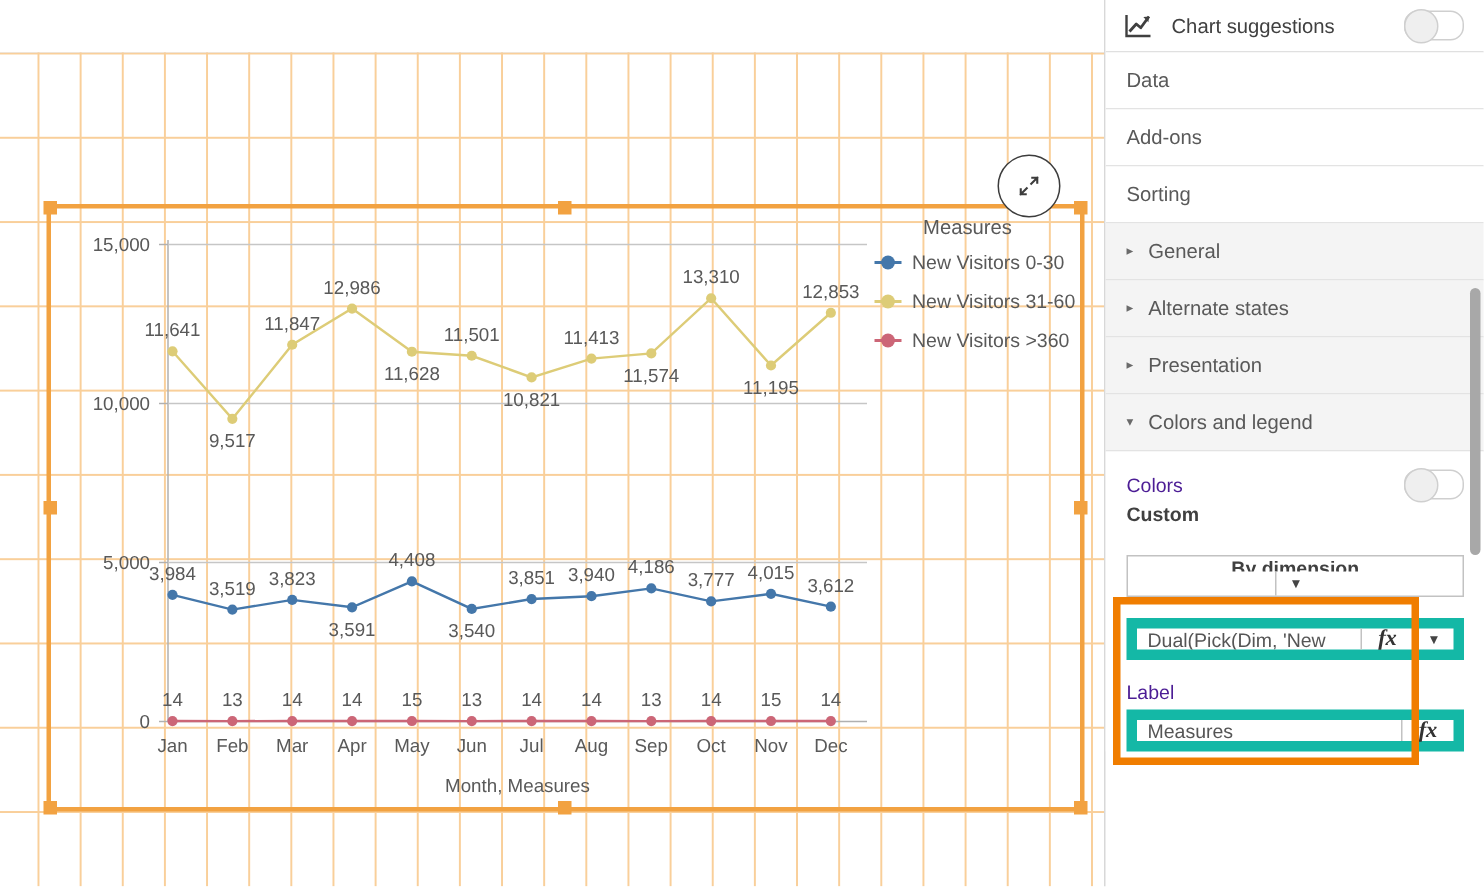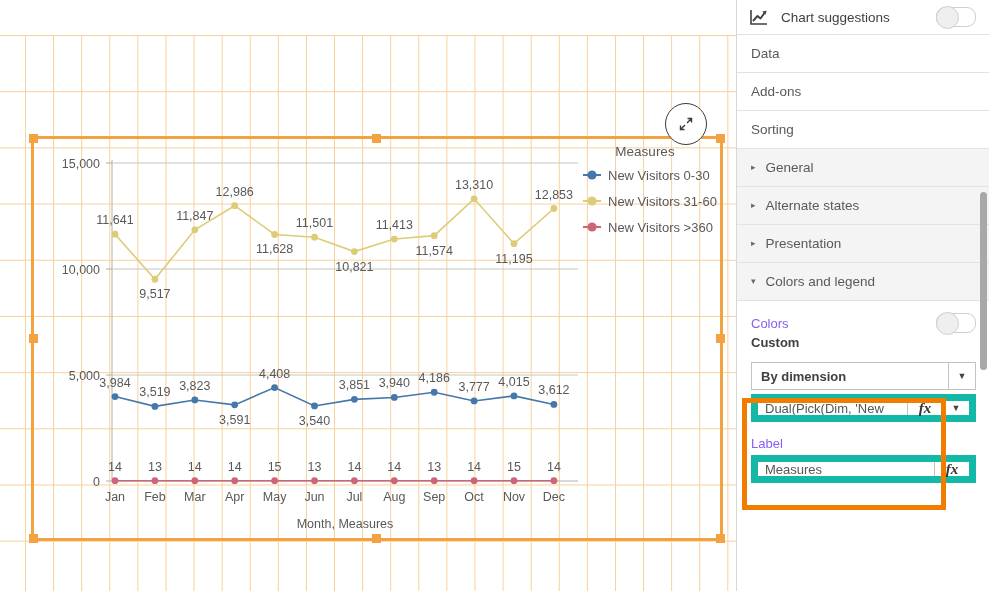--- a/index.html
+++ b/index.html
@@ -112,21 +112,21 @@
   }
   .sub-item {
     height: 38px; display: flex; align-items: center;
     padding-left: 14px; font-size: 13.5px; color: #595959;
     border-bottom: 1px solid #e3e3e3; background: #f4f4f4;
     box-sizing: border-box;
   }
   .caret { margin-right: 10px; font-size: 9px; color: #6a6a6a; line-height: 1; }
 
   #section-body { padding: 12px 14px 0 14px; background: #fff; position: relative; }
-  .field-label { font-size: 13px; color: #8b5cf6; margin-bottom: 4px; }
+  .field-label { font-size: 13px; color: #4c1d95; margin-bottom: 4px; }
   .field-value-bold { font-size: 13px; color: #404040; font-weight: bold; }
 
   .row-between { display: flex; align-items: center; justify-content: space-between; }
 
   .select-box {
     height: 28px; border: 1px solid #c2c2c2; background: #fff;
     display: flex; align-items: center; box-sizing: border-box;
   }
   .select-box .sv {
     flex: 1 1 auto; padding: 0 9px; font-size: 13px; color: #404040;
@@ -381,23 +381,23 @@
         </div>
       </div>
 
     <div id="section-body">
       <div class="row-between" style="margin-bottom:2px;">
         <div class="field-label" style="margin-bottom:0;">Colors</div>
         <div class="toggle">
           <div class="knob"></div>
         </div>
       </div>
-      <div class="field-value-bold" style="margin-bottom:12px;">Custom</div>
-
-      <div class="select-box" style="margin-bottom:4px;">
+      <div class="field-value-bold" style="margin-bottom:20px;">Custom</div>
+
+      <div class="select-box" style="margin-bottom:14px;flex-direction:column;">
         <div class="sv">By dimension</div>
         <div class="arrow">▼</div>
       </div>
 
       <div class="input-box" style="margin-bottom:14px;">
         <div class="iv">Dual(Pick(Dim, 'New</div>
         <div class="fx-btn">fx</div>
         <div class="dd-btn">▼</div>
       </div>
 

